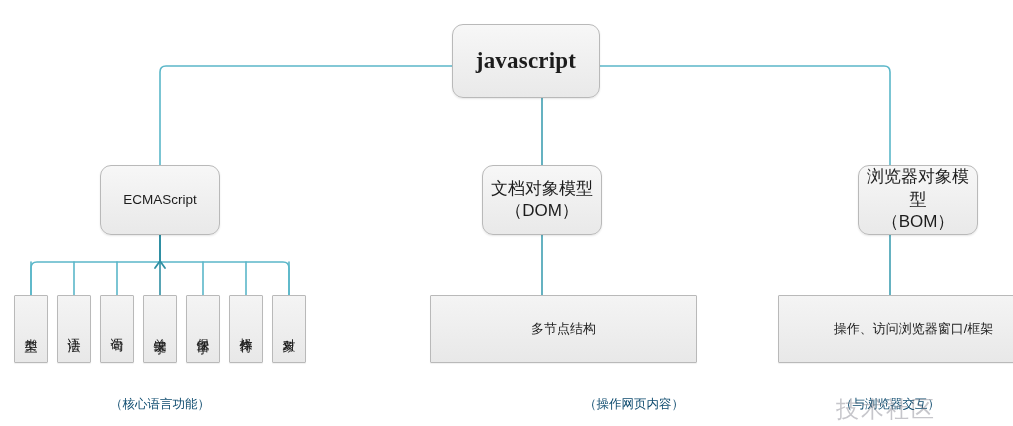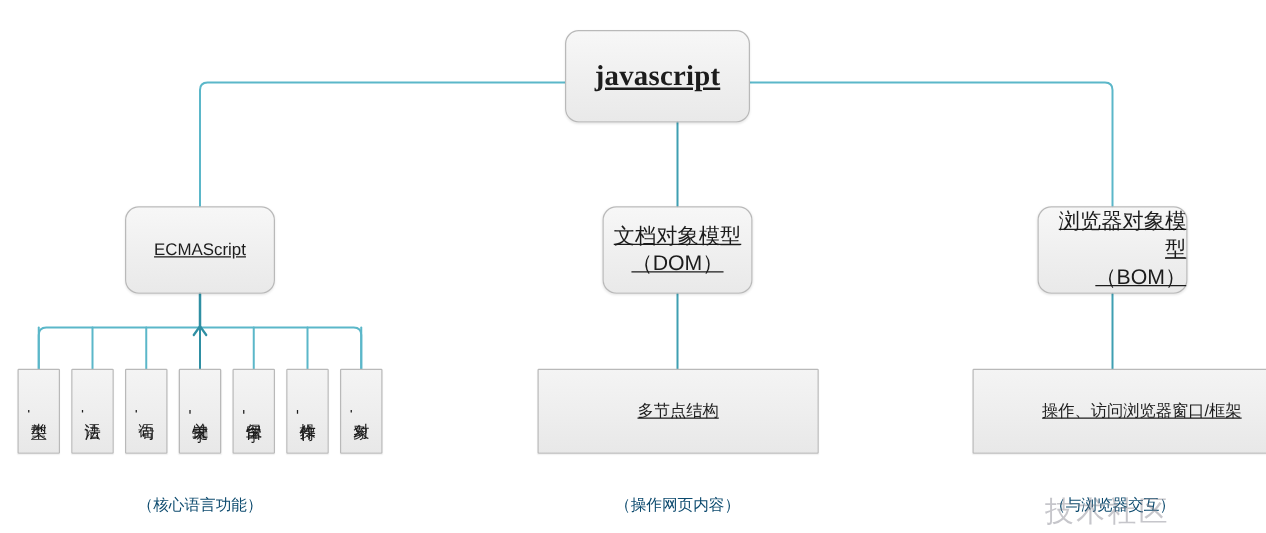--- a/index.html
+++ b/index.html
@@ -29,21 +29,20 @@
     position: absolute;
     box-sizing: border-box;
     display: flex;
     align-items: center;
     justify-content: center;
     text-align: center;
     background: linear-gradient(180deg, #f7f7f7 0%, #efefef 55%, #e9e9e9 100%);
     border: 1px solid #b9b9b9;
     color: #1c1c1c;
     line-height: 1.32;
-    text-decoration: underline;
   }
   .node.rounded {
     border-radius: 11px;
     box-shadow: 0 1px 2px rgba(0,0,0,0.10);
   }
   .node.sharp {
     border-radius: 1px;
     background: linear-gradient(180deg, #f4f4f4 0%, #ededed 60%, #e8e8e8 100%);
     box-shadow: 0 1px 1px rgba(0,0,0,0.06);
   }
@@ -58,53 +57,53 @@
     letter-spacing: 0.2px;
   }
   .node-l2 {
     top: 165px;
     width: 120px;
     height: 70px;
     font-size: 13.5px;
   }
   #node-ecma { left: 100px; }
   #node-dom  { left: 482px; }
-  #node-bom  { left: 830px; text-align: right; }
+  #node-bom  { left: 858px; }
   #node-dom .cjk, #node-bom .cjk { font-size: 17px; }
 
   .leaf-small {
     top: 295px;
     width: 34px;
     height: 68px;
     font-size: 13px;
     writing-mode: vertical-rl;
     text-orientation: upright;
     letter-spacing: 1px;
     line-height: 1;
     padding: 2px 0;
   }
   .leaf-wide {
     top: 295px;
     height: 68px;
     font-size: 13px;
   }
-  #leaf-dom { left: 430px; width: 225px; }
+  #leaf-dom { left: 430px; width: 267px; }
   #leaf-bom { left: 778px; width: 271px; }
 
   .caption {
     position: absolute;
     top: 396px;
     width: 260px;
     text-align: center;
     font-size: 12.5px;
     color: #0c4a6e;
     white-space: nowrap;
   }
   #caption-ecma { left: 30px; }
-  #caption-dom  { left: 412px; }
+  #caption-dom  { left: 424px; text-align: right; }
   #caption-bom  { left: 760px; }
 
   .watermark {
     position: absolute;
     left: 836px;
     top: 394px;
     font-size: 23px;
     color: rgba(120,120,130,0.42);
     letter-spacing: 2px;
     white-space: nowrap;

